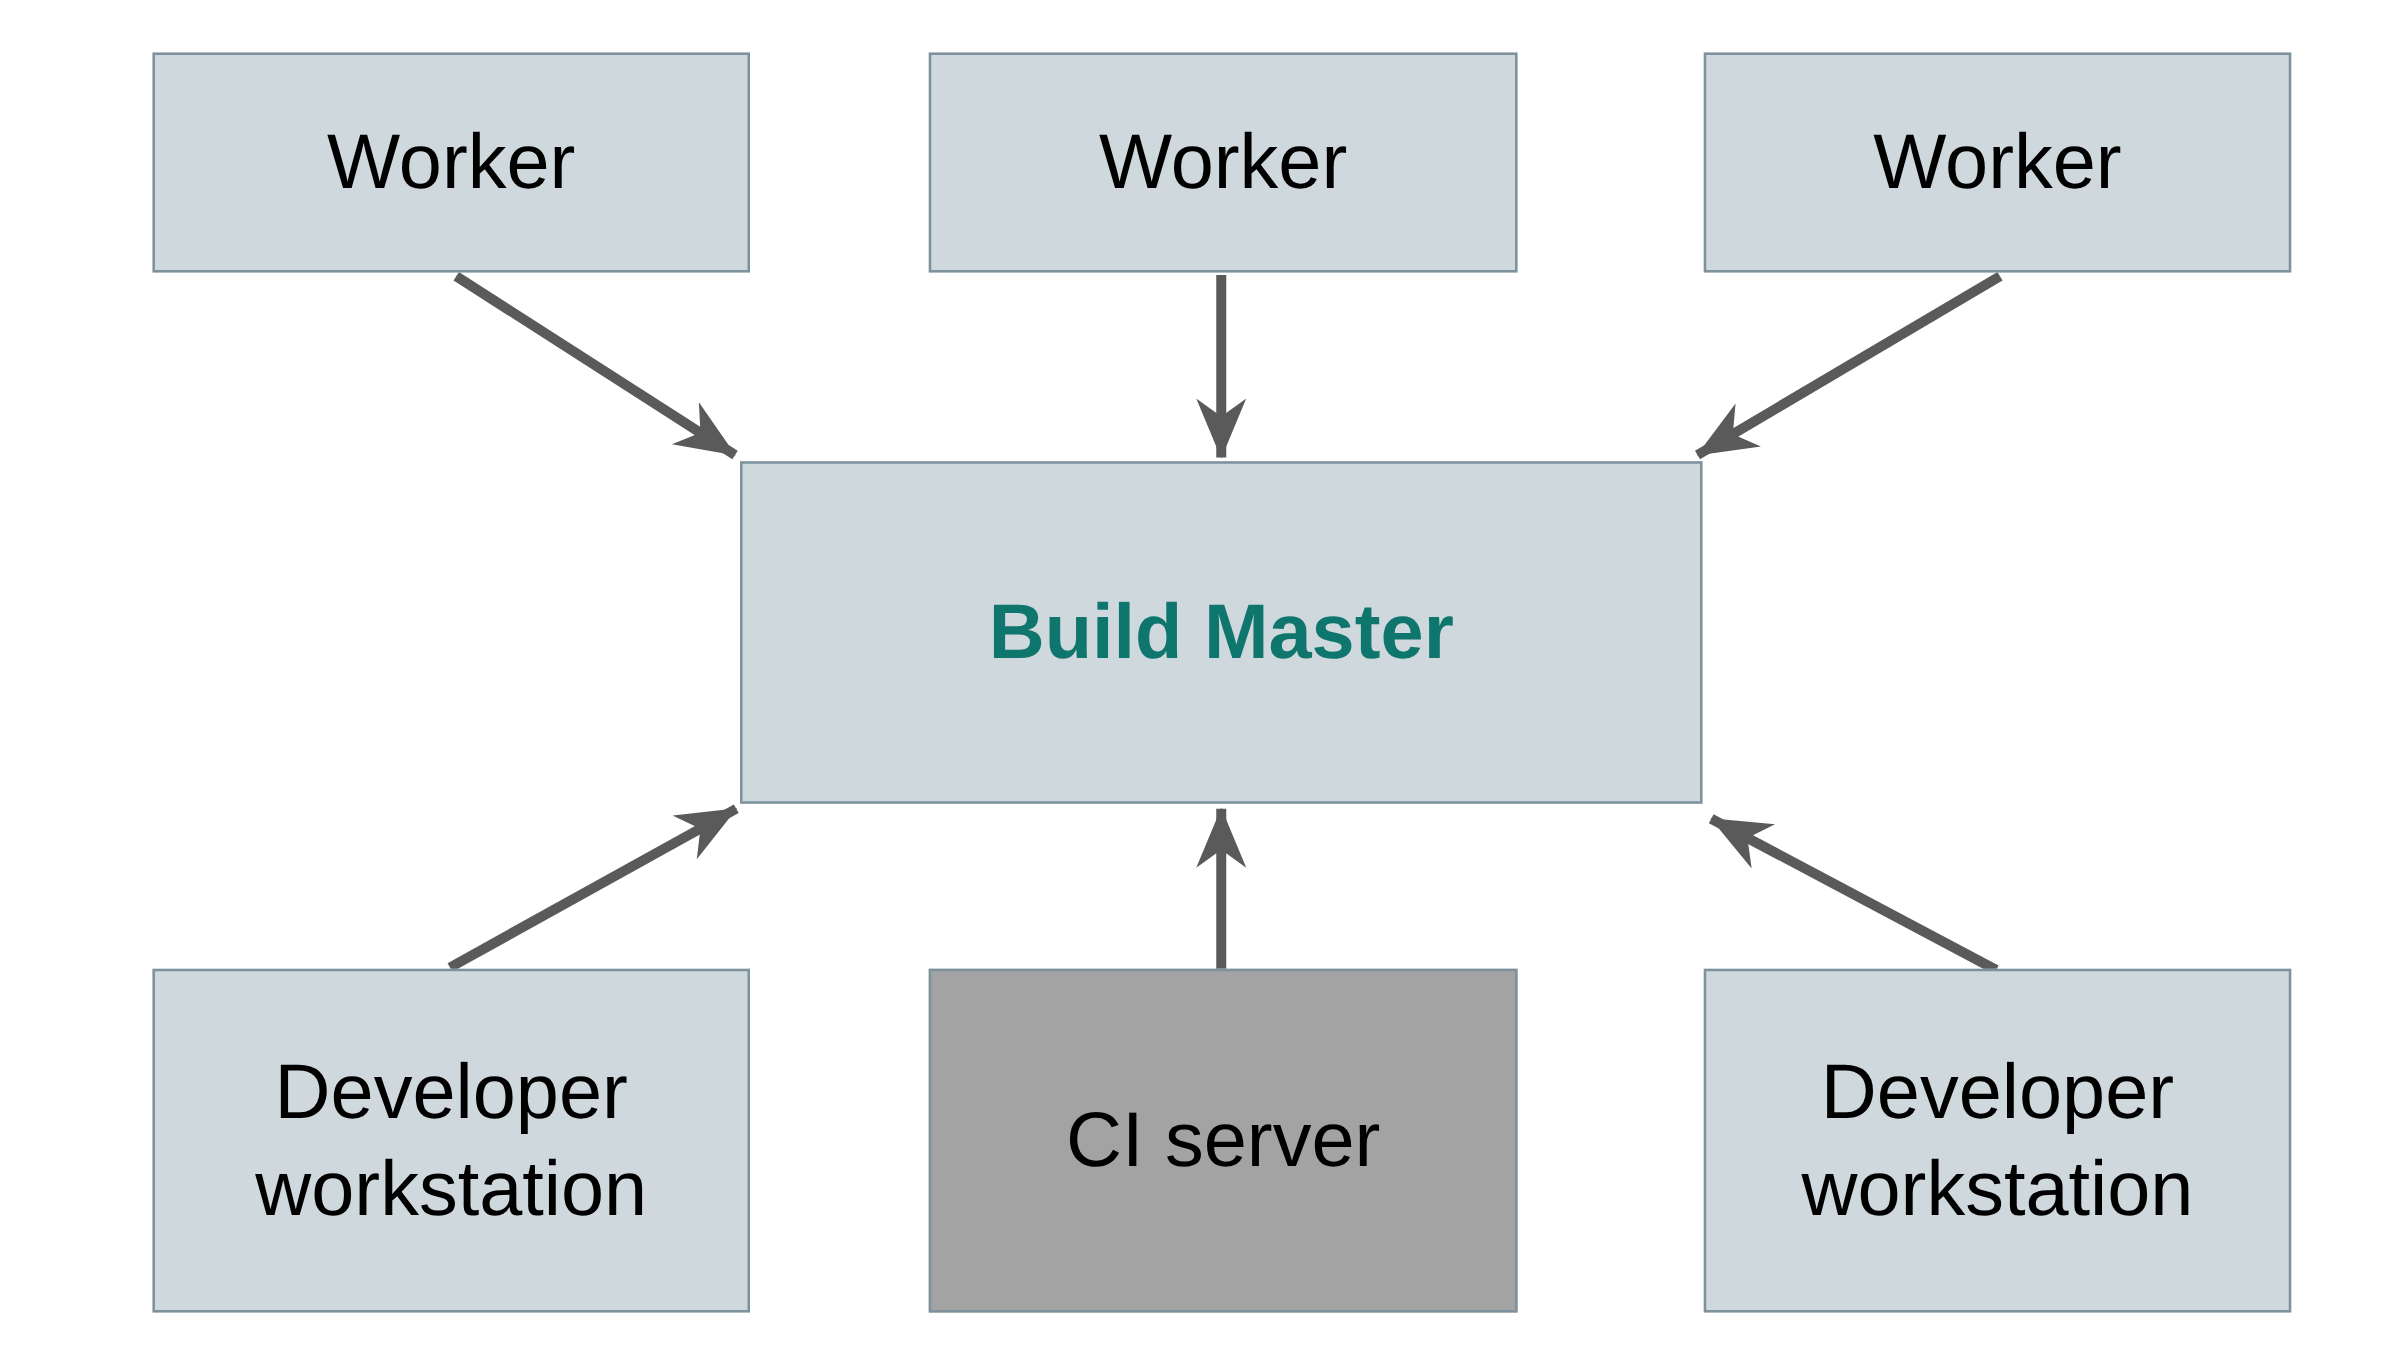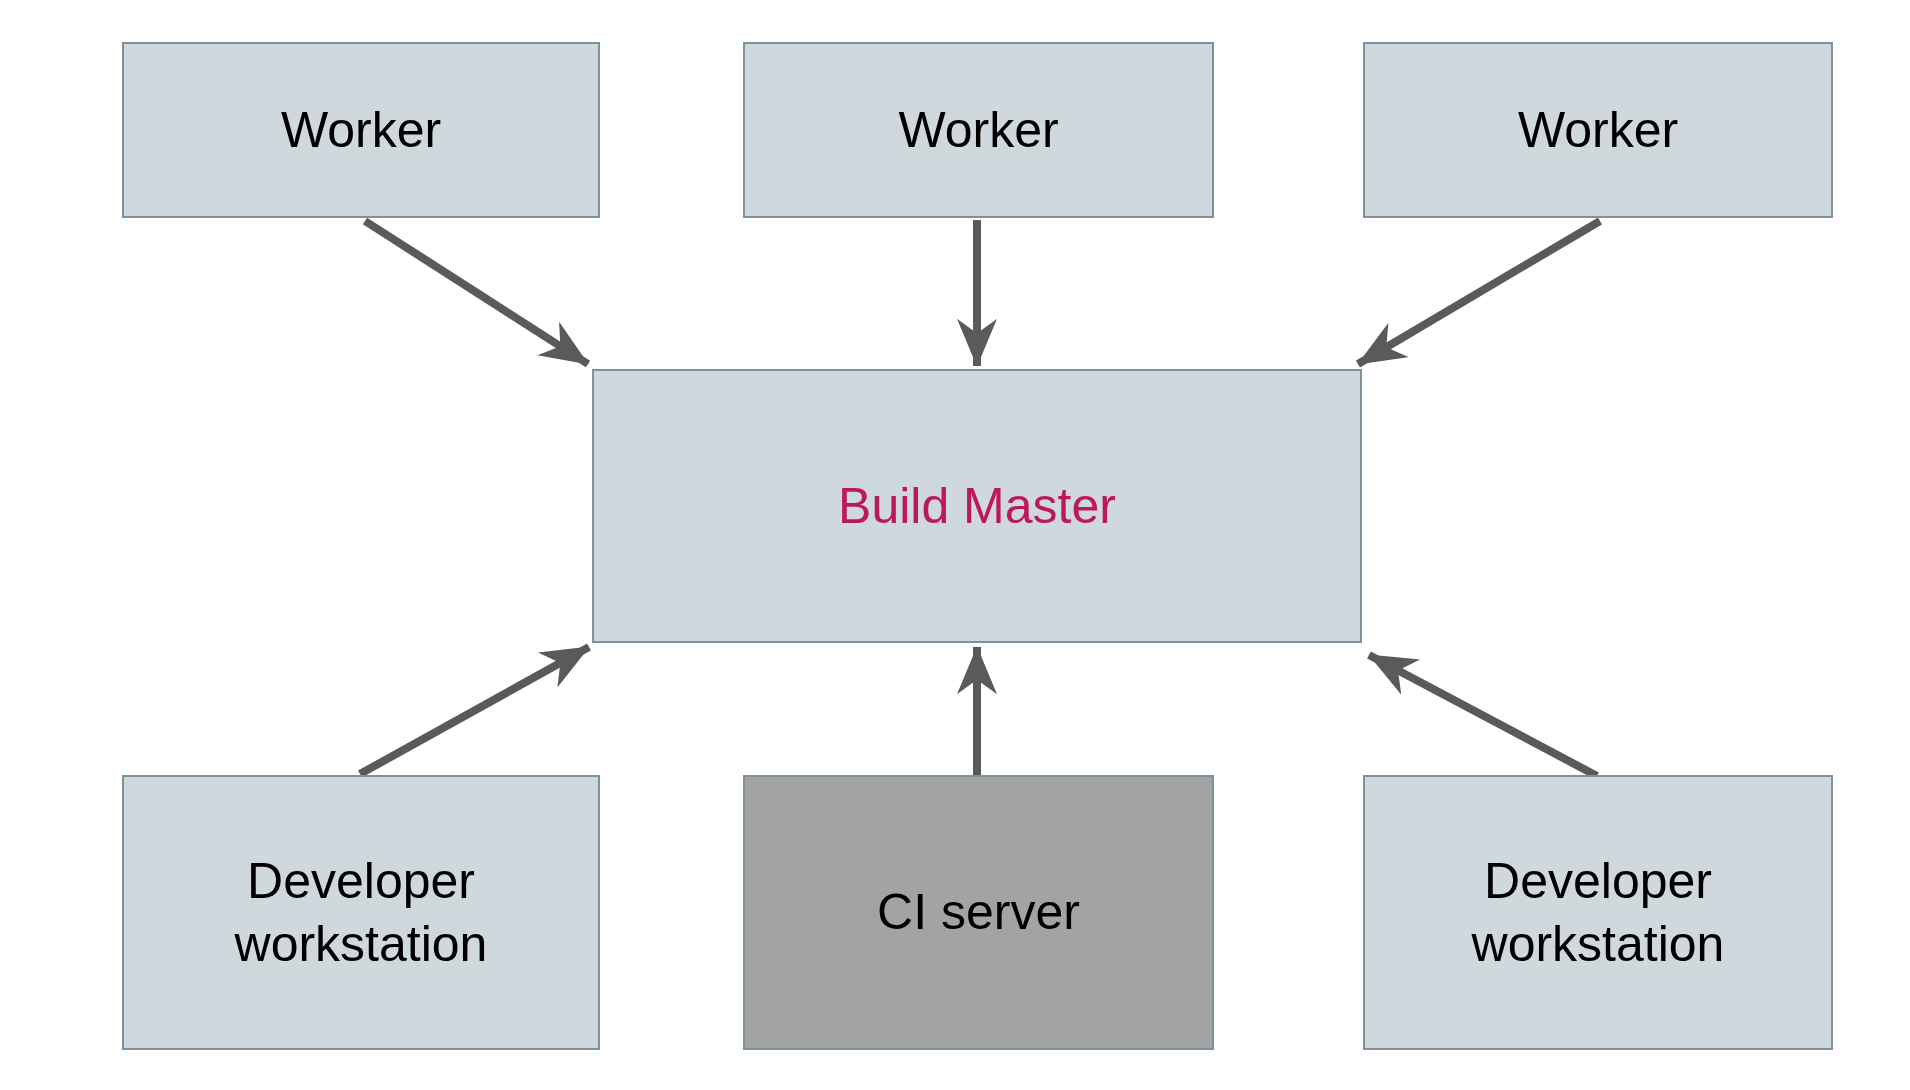--- a/index.html
+++ b/index.html
@@ -29,21 +29,21 @@
   }
   .node {
     position: absolute;
     z-index: 2;
     display: flex;
     align-items: center;
     justify-content: center;
     text-align: center;
     border: 2.5px solid;
     box-sizing: border-box;
-    font-size: 50px;
+    font-size: 62px;
     font-weight: 400;
     line-height: 1.25;
     letter-spacing: 0px;
     padding: 0 8px;
   }
   
   #n-worker-1 { left: 122px; top: 42px;  width: 478px; height: 176px; }
   #n-worker-2 { left: 743px; top: 42px;  width: 471px; height: 176px; }
   #n-worker-3 { left: 1363px; top: 42px; width: 470px; height: 176px; }
   #n-build-master { left: 592px; top: 369px; width: 770px; height: 274px; }
@@ -70,21 +70,21 @@
       <line x1="977" y1="775" x2="977" y2="647" stroke="#5a5a5a" marker-end="url(#arrowhead)"></line>
       <line x1="1597" y1="776" x2="1369" y2="655" stroke="#5a5a5a" marker-end="url(#arrowhead)"></line>
     </svg>
 
   <div class="node" id="n-worker-1" style="background: rgb(207, 216, 220); border-color: rgb(125, 146, 157); color: rgb(0, 0, 0);">Worker</div>
 
   <div class="node" id="n-worker-2" style="background: rgb(207, 216, 220); border-color: rgb(125, 146, 157); color: rgb(0, 0, 0);">Worker</div>
 
   <div class="node" id="n-worker-3" style="background: rgb(207, 216, 220); border-color: rgb(125, 146, 157); color: rgb(0, 0, 0);">Worker</div>
 
-  <div class="node" id="n-build-master" style="background: rgb(207, 216, 220); border-color: rgb(125, 146, 157); color: #be185d;">Build Master</div>
+  <div class="node" id="n-build-master" style="background: rgb(207, 216, 220); border-color: rgb(125, 146, 157); color: #0f766e; font-weight: bold;">Build Master</div>
 
   <div class="node" id="n-dev-left" style="background: rgb(207, 216, 220); border-color: rgb(125, 146, 157); color: rgb(0, 0, 0);">Developer workstation</div>
 
   <div class="node" id="n-ci-server" style="background: #a3a3a3; border-color: rgb(125, 146, 157); color: rgb(0, 0, 0);">CI server</div>
 
   <div class="node" id="n-dev-right" style="background: rgb(207, 216, 220); border-color: rgb(125, 146, 157); color: rgb(0, 0, 0);">Developer workstation</div>
 
 </div>
 
 </body></html>

